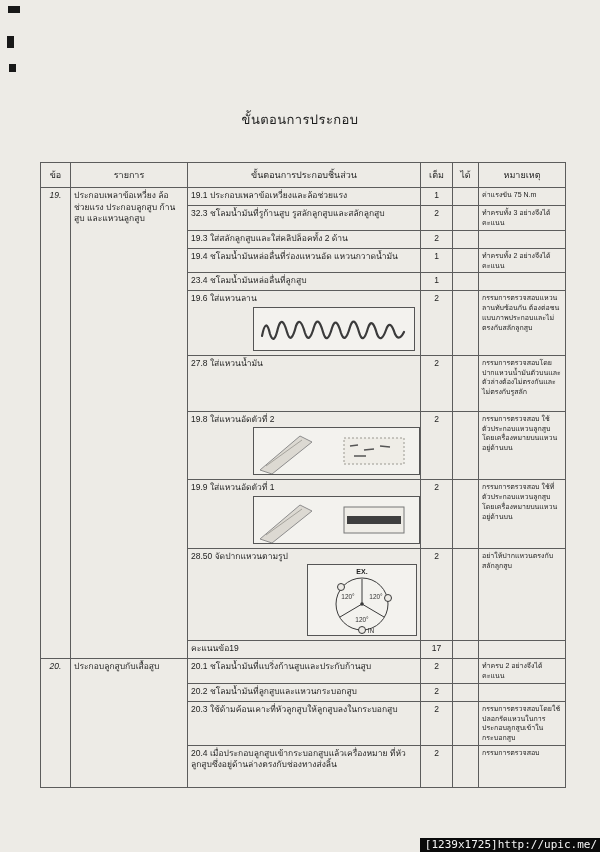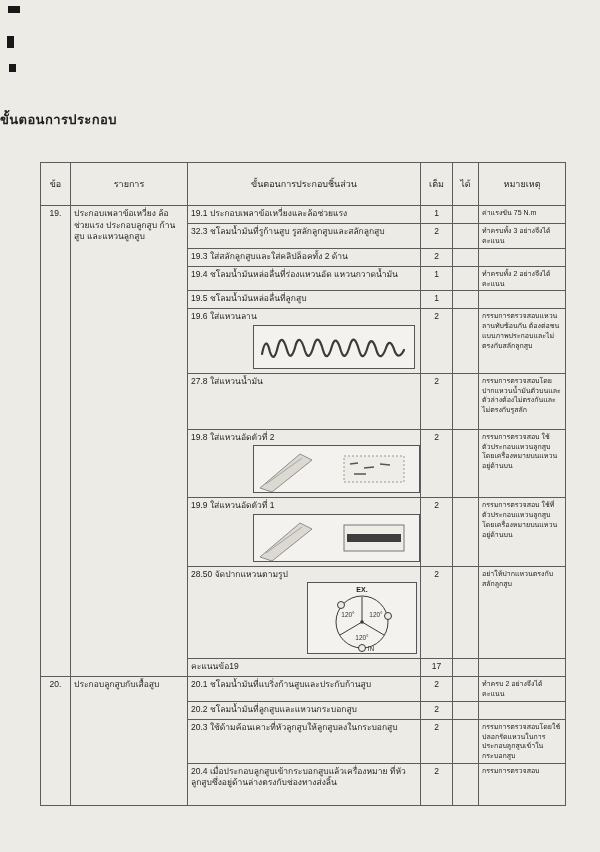--- a/index.html
+++ b/index.html
@@ -6,37 +6,37 @@
   body{width:600px;height:852px;background:#b9b7b2;}
   .page{
     position:relative;width:600px;height:852px;overflow:hidden;
     background:#edebe6;
     font-family:"Liberation Sans","DejaVu Sans",sans-serif;
     color:#1d1d1d;
   }
   .artifact{position:absolute;background:#181818;}
   .title{
     position:absolute;top:109px;left:0;width:100%;
-    text-align:left;font-size:13px;font-weight:700;letter-spacing:.4px;
+    text-align:center;font-size:13px;font-weight:400;letter-spacing:.4px;
   }
   table.main{
     position:absolute;left:40px;top:162px;width:525px;
     border-collapse:collapse;table-layout:fixed;
   }
   .main th,.main td{
     border:1px solid #5c5c5c;
     vertical-align:top;
     padding:2px 3px;
     font-size:8.5px;line-height:1.35;
     font-weight:400;text-align:left;
     overflow:hidden;
     word-break:break-word;
   }
-  .main th{text-align:center;font-size:9px;padding:15px 2px;vertical-align:middle;}
-  td.no{text-align:center;}
+  .main th{text-align:center;font-size:9px;padding:6px 2px;vertical-align:middle;}
+  td.no{text-align:center;font-style:italic;}
   td.full,td.got{text-align:center;}
   td.remark{font-size:7px;line-height:1.4;}
   .score-label{text-align:right;padding-right:48px;margin-top:20px;}
   .fig{display:block;border:1px solid #555;background:#f3f2ee;}
   .fig196{margin:2px 0 2px 62px;width:160px;height:42px;}
   .fig198{margin:2px 0 2px 62px;width:165px;height:46px;}
   .fig1910{margin:2px 0 2px 116px;width:108px;height:70px;}
   .figtext{font-size:6.5px;fill:#333;font-family:"Liberation Sans","DejaVu Sans",sans-serif;}
   .figtext-bold{font-size:7px;font-weight:700;fill:#222;font-family:"Liberation Sans","DejaVu Sans",sans-serif;}
   .wm{
@@ -101,21 +101,21 @@
     </tr>
 
     <tr style="height:18px">
       <td>19.4 ชโลมน้ำมันหล่อลื่นที่ร่องแหวนอัด แหวนกวาดน้ำมัน</td>
       <td class="full">1</td>
       <td class="got"></td>
       <td class="remark">ทำครบทั้ง 2 อย่างจึงได้คะแนน</td>
     </tr>
 
     <tr style="height:18px">
-      <td>19.5 ชโลมน้ำมันหล่อลื่นที่ลูกสูบ</td>
+      <td>23.4 ชโลมน้ำมันหล่อลื่นที่ลูกสูบ</td>
       <td class="full">1</td>
       <td class="got"></td>
       <td class="remark"></td>
     </tr>
 
     <tr>
       <td>
         <div>19.6 ใส่แหวนลาน</div>
         <svg class="fig fig196" viewBox="0 0 160 42">
           <path d="M8,28 Q12,8 16,26 Q20,38 24,20 Q28,6 33,24 Q37,38 42,18 Q46,7 51,25 Q55,37 60,19 Q64,6 69,24 Q73,38 78,20 Q82,7 87,25 Q91,37 96,19 Q100,6 105,24 Q109,38 114,20 Q118,8 123,26 Q127,36 132,22 Q136,10 141,26 Q145,34 150,24" stroke="#3b3b3b" stroke-width="2.2" fill="none" stroke-linecap="round"></path>
@@ -223,14 +223,17 @@
     <tr style="height:42px">
       <td>20.4 เมื่อประกอบลูกสูบเข้ากระบอกสูบแล้วเครื่องหมาย ที่หัวลูกสูบซึ่งอยู่ด้านล่างตรงกับช่องทางส่งลิ้น</td>
       <td class="full">2</td>
       <td class="got"></td>
       <td class="remark">กรรมการตรวจสอบ</td>
     </tr>
 
   </tbody>
     </table>
 
+  <div class="wm">
+    <span>[1239x1725]http://upic.me/</span>
+  </div>
 
 </div>
 
 </body></html>

